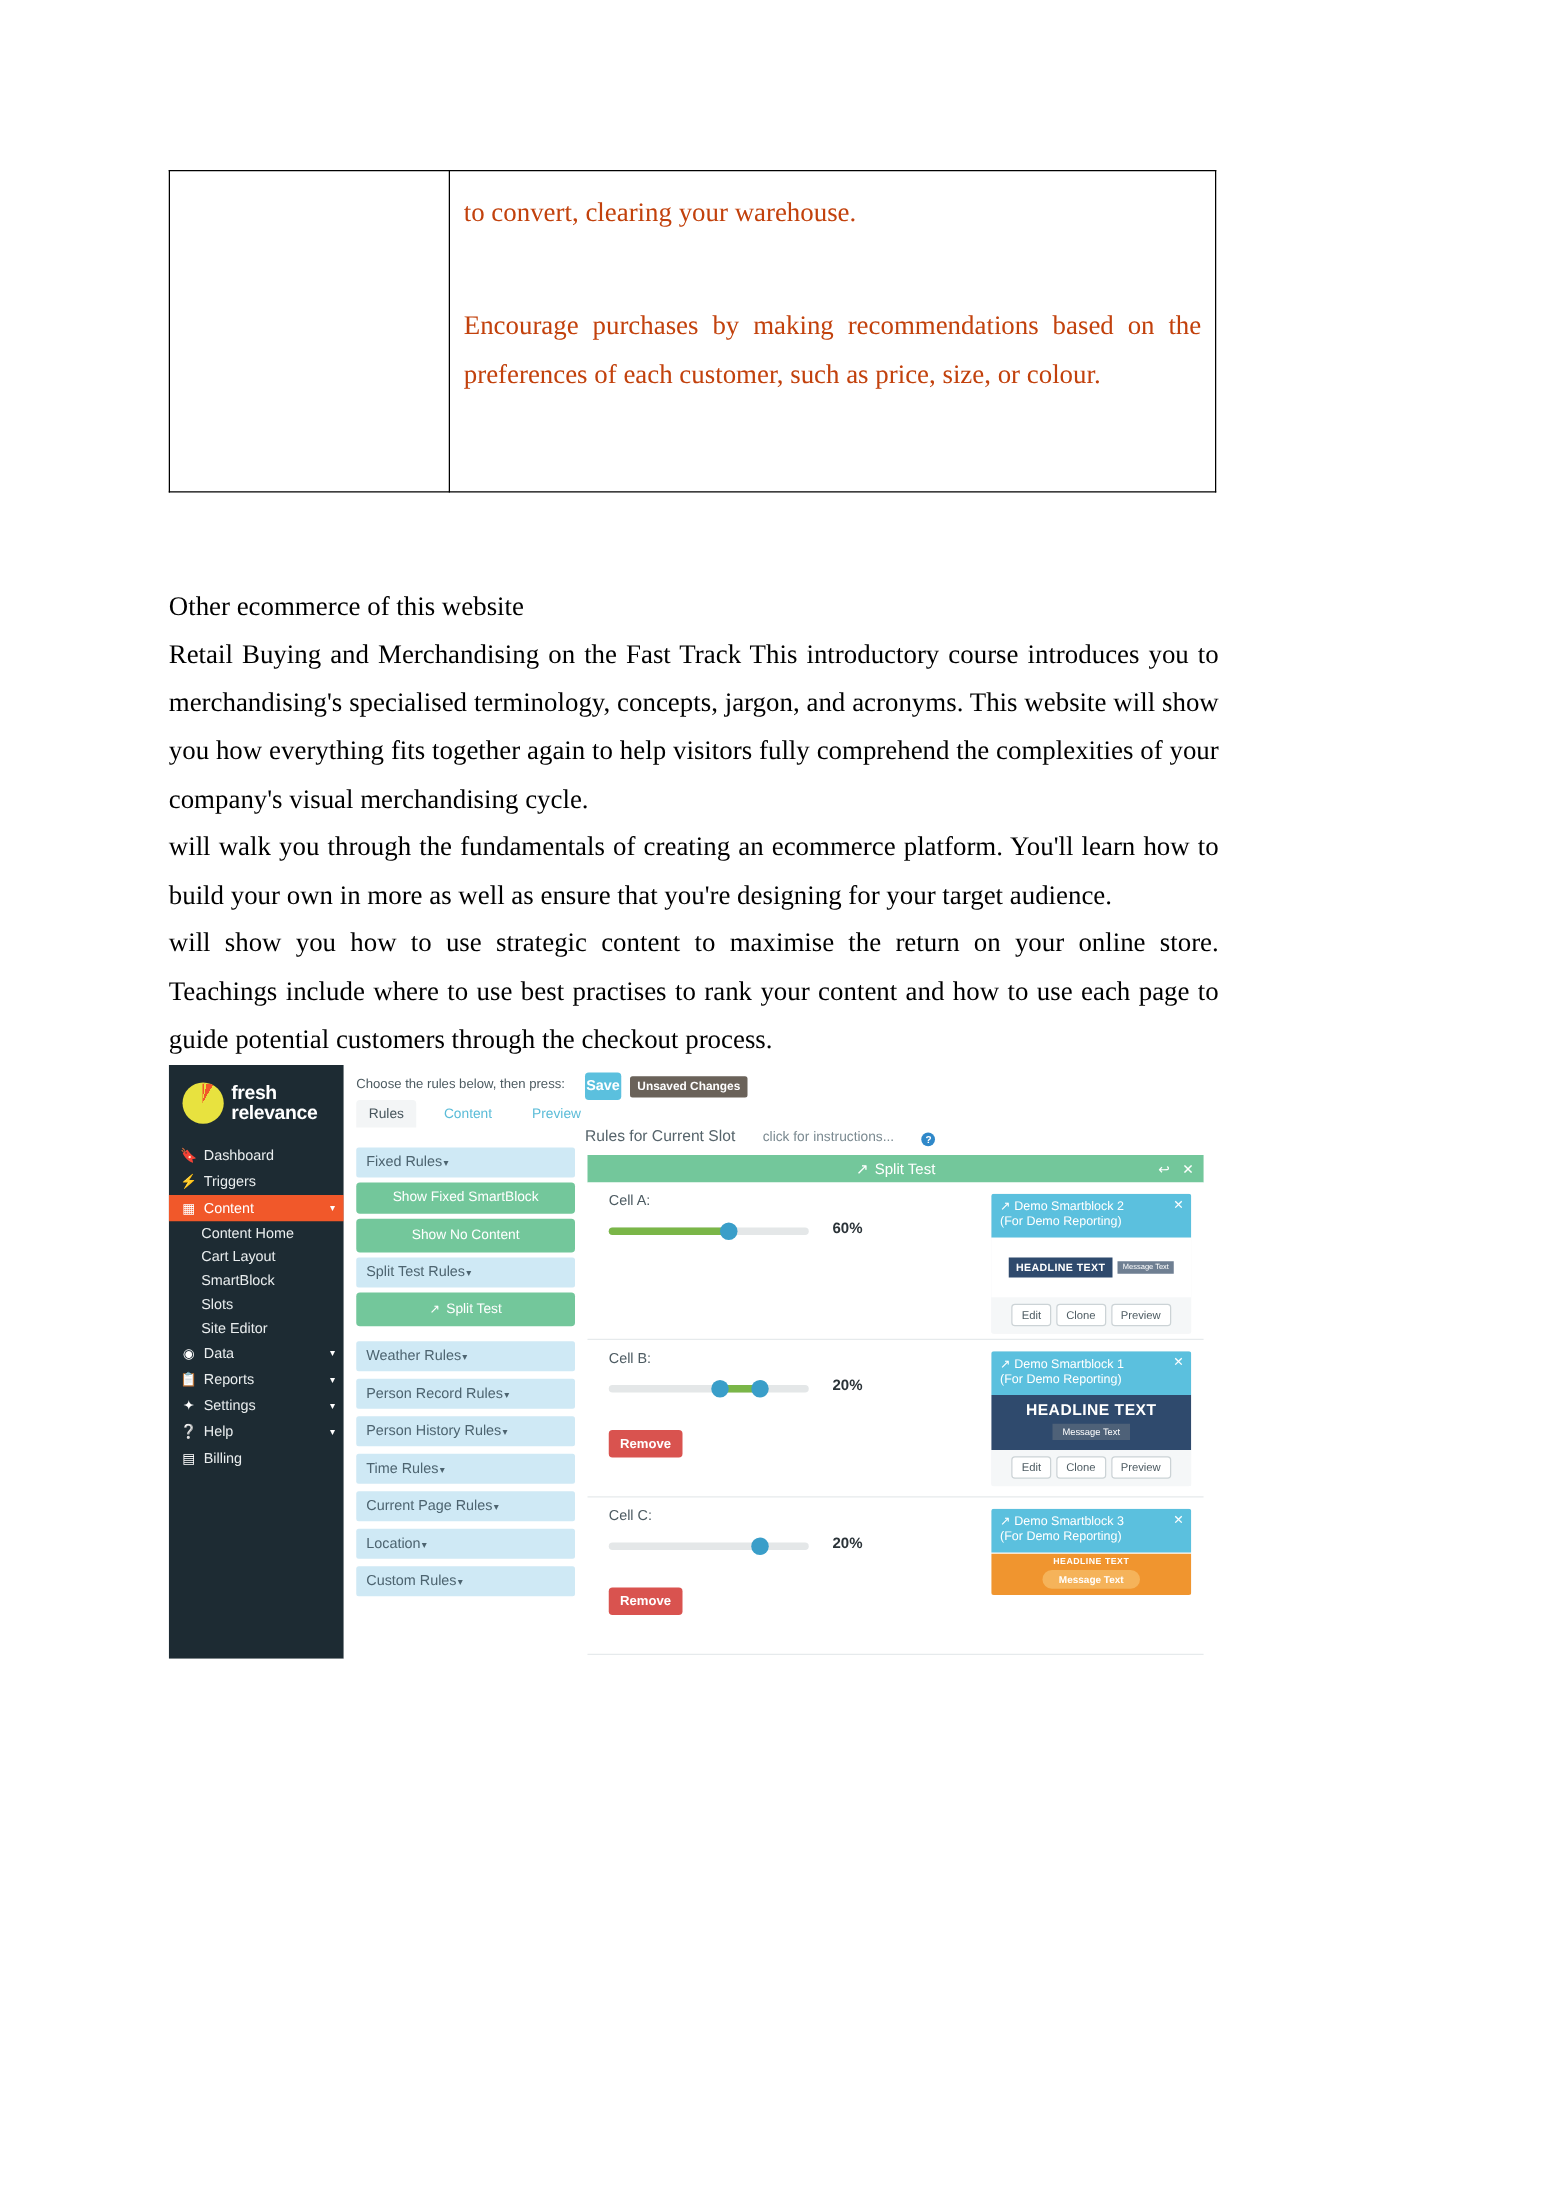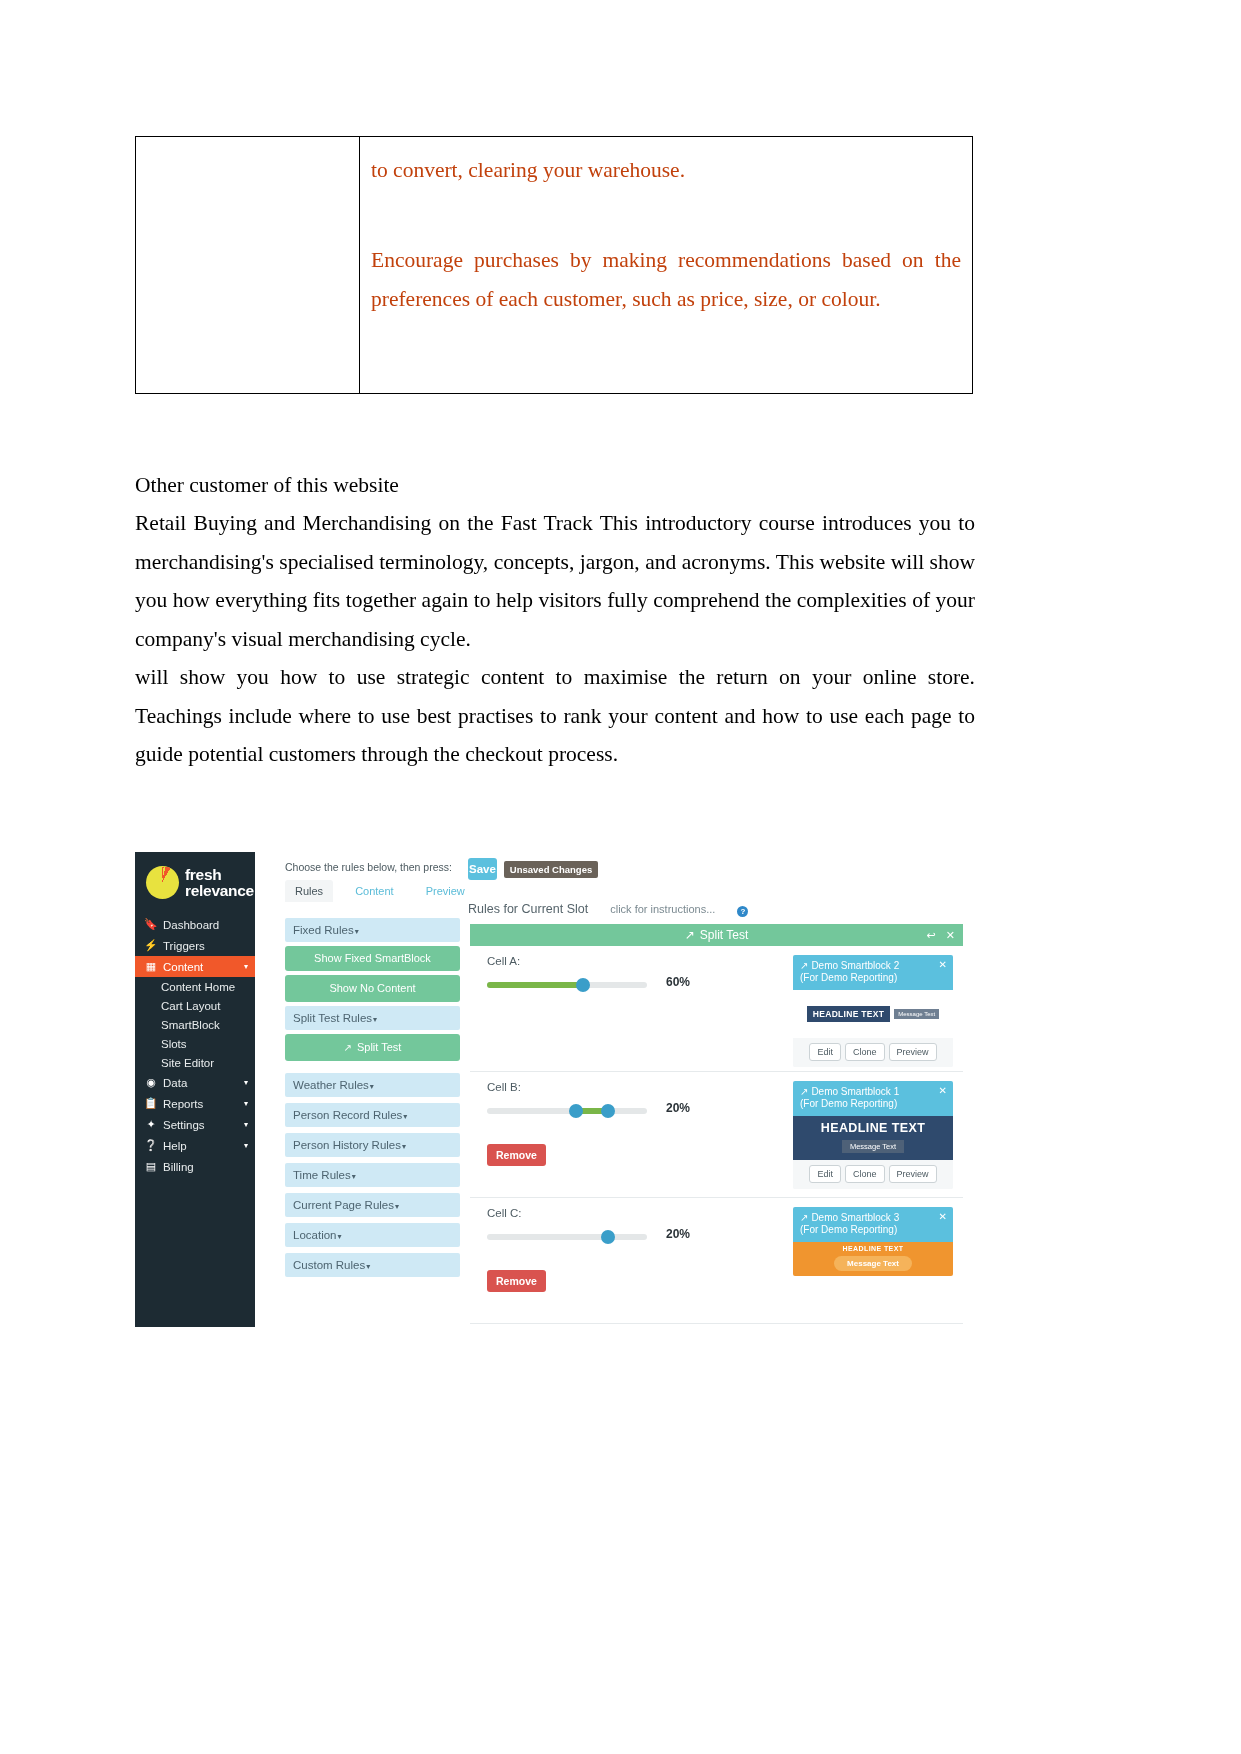--- a/index.html
+++ b/index.html
@@ -78,21 +78,21 @@
     height: 475px;
     overflow: hidden;
     background: #ffffff;
     font-family: "Liberation Sans", sans-serif;
   }
 
   
   .fr-sidebar {
     position: absolute;
     left: 0; top: 0;
-    width: 120px;
+    width: 140px;
     height: 475px;
     background: #1d2b33;
     color: #ffffff;
   }
   .fr-logo {
     display: flex;
     align-items: center;
     padding: 14px 0 10px 11px;
     gap: 6px;
   }
@@ -466,22 +466,23 @@
       <td class="cell-left"></td>
       <td class="cell-right">
         <p>to convert, clearing your warehouse.</p>
         <p class="para-gap">Encourage purchases by making recommendations based on the preferences of each customer, such as price, size, or colour.</p>
       </td>
     </tr>
   </tbody>
     </table>
 
   <div class="body-text">
-    <p class="nojust">Other customer of this website</p>
+    <p class="nojust">Other ecommerce of this website</p>
     <p>Retail Buying and Merchandising on the Fast Track This introductory course introduces you to merchandising's specialised terminology, concepts, jargon, and acronyms. This website will show you how everything fits together again to help visitors fully comprehend the complexities of your company's visual merchandising cycle.</p>
+    <p>will walk you through the fundamentals of creating an ecommerce platform. You'll learn how to build your own in more as well as ensure that you're designing for your target audience.</p>
     <p>will show you how to use strategic content to maximise the return on your online store. Teachings include where to use best practises to rank your content and how to use each page to guide potential customers through the checkout process.</p>
   </div>
 
   <div class="app-shot">
 
     <div class="fr-sidebar">
       <div class="fr-logo">
         <div class="fr-logo-mark"></div>
         <div class="fr-logo-text">
           <span class="l1">fresh</span>

